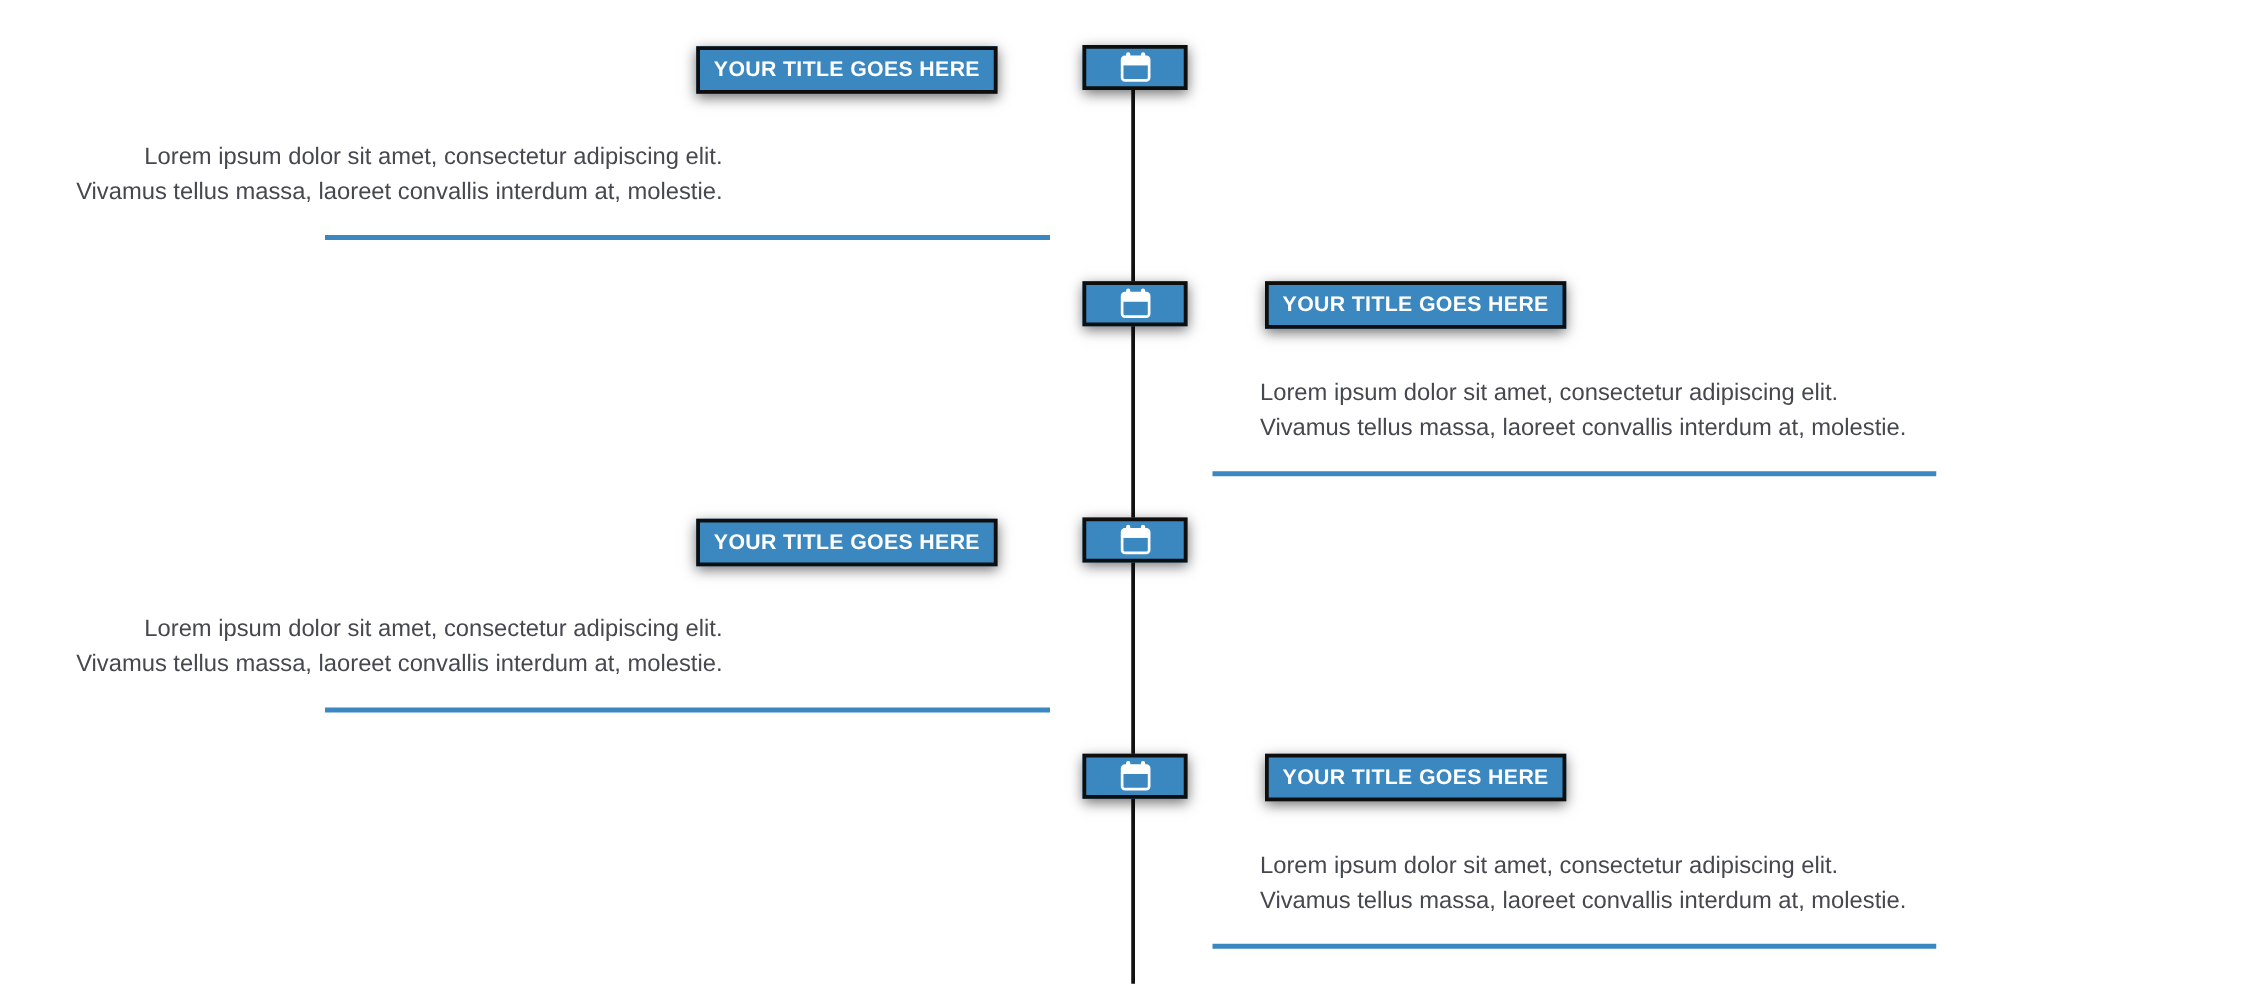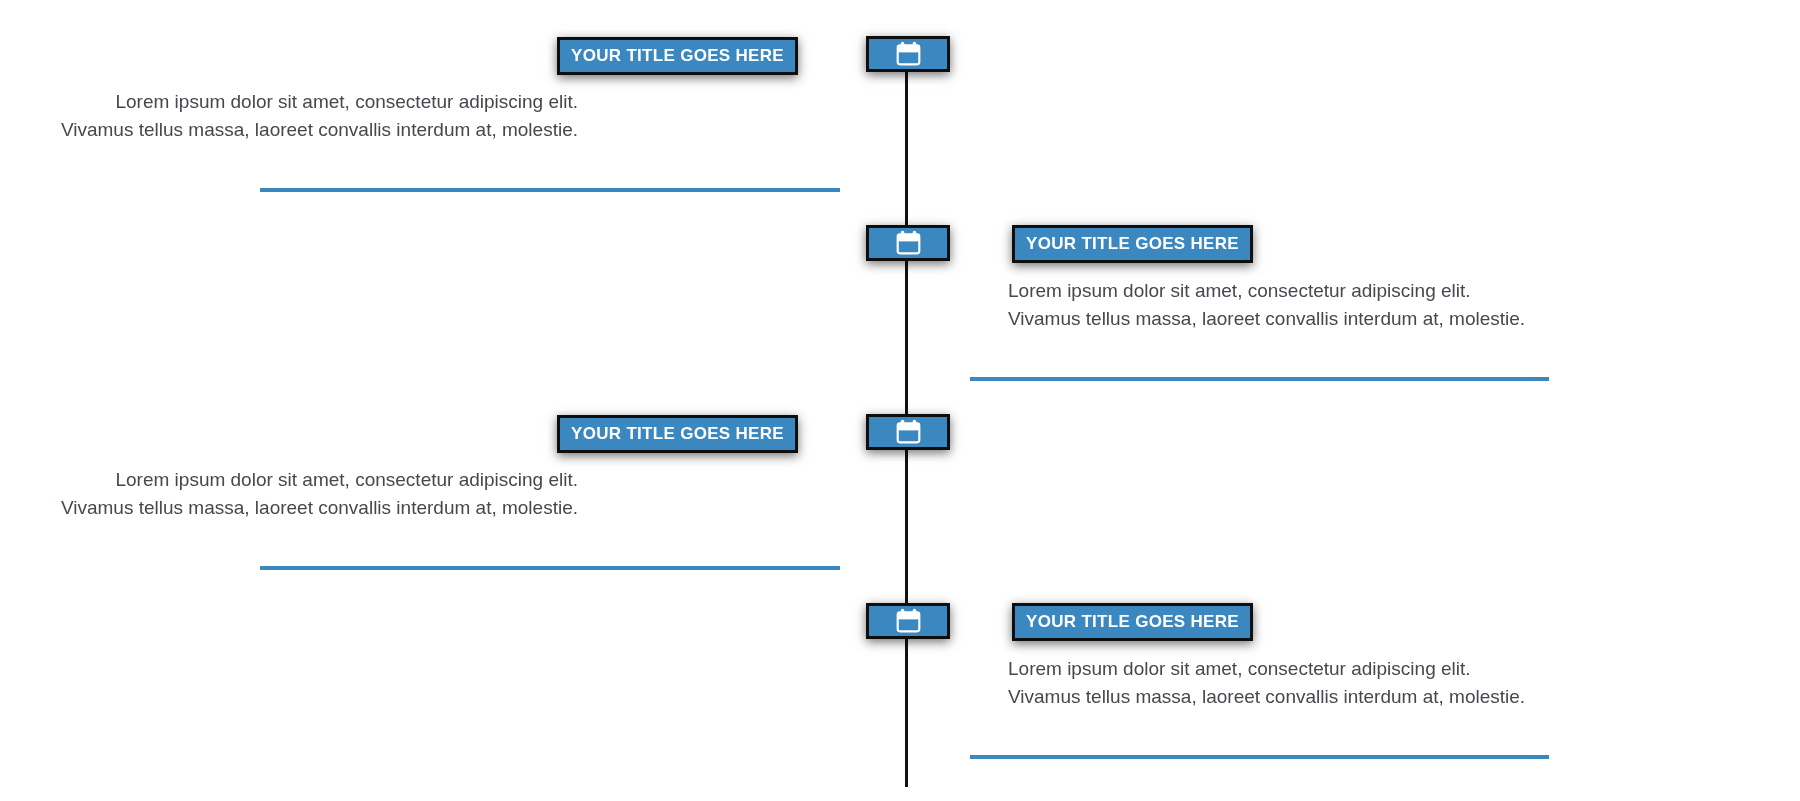--- a/index.html
+++ b/index.html
@@ -44,20 +44,21 @@
     text-transform:uppercase;
     white-space:nowrap;
   }
   
   .body-text{
     position:absolute;
     font-size:19px;
     line-height:28px;
     color:var(--text,#45484e);
     white-space:nowrap;
+    margin-top:24px;
   }
   .entry-left .body-text{right:1002px;text-align:right;}
   .entry-right .body-text{left:1008px;text-align:left;}
   .entry-left .title-box{left:557px;}
   .entry-right .title-box{left:1012px;}
   
   .divider{
     position:absolute;
     height:4px;
     background:var(--accent,#3b87bf);

